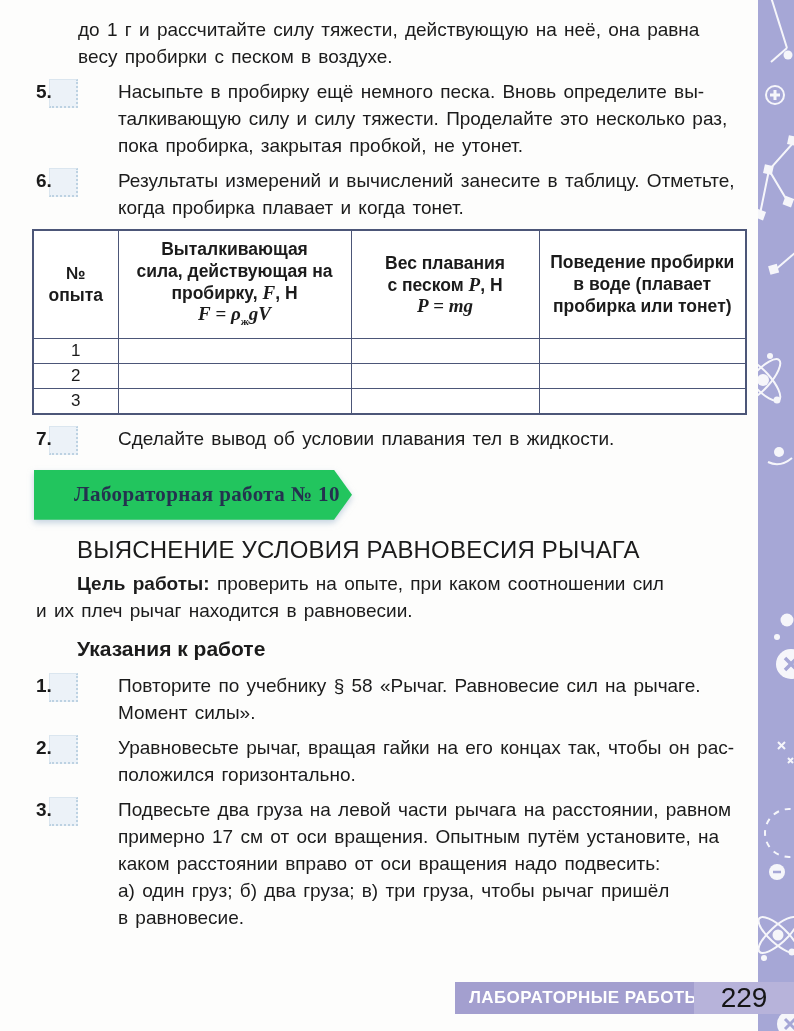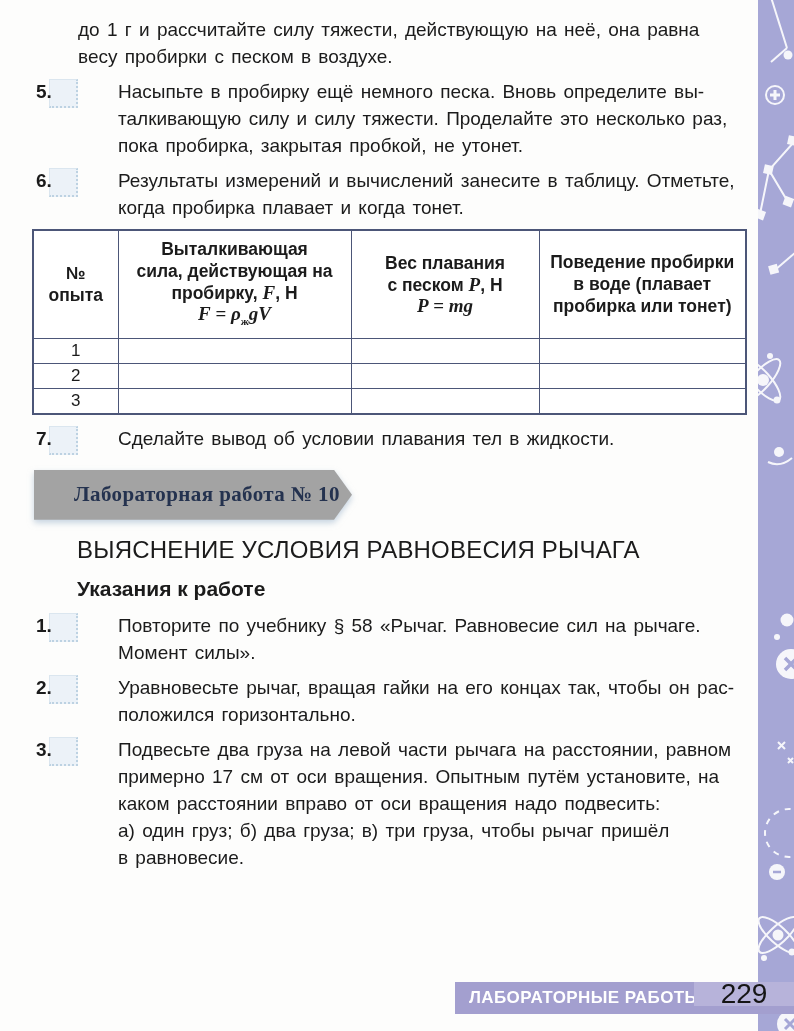--- a/index.html
+++ b/index.html
@@ -7,21 +7,21 @@
     position:relative;width:794px;height:1031px;margin:0 auto;
     background:#fdfdfc;overflow:hidden;
     font-family:"Liberation Sans",sans-serif;color:#1b1b1b;
   }
   
   .strip{position:absolute;top:0;left:758px;width:36px;height:1031px;background:#a6a7d6;overflow:hidden;z-index:1;}
   .strip svg{display:block;}
   
   .footerbar{position:absolute;left:455px;right:0;top:982px;height:32px;background:#a39fcf;z-index:5;display:flex;align-items:center;}
   .flabel{color:#ffffff;font-weight:bold;font-size:17px;letter-spacing:.4px;padding-left:14px;}
-  .fpage{position:absolute;right:0;top:0;width:100px;height:24px;background:#b7b3da;color:#151515;
+  .fpage{position:absolute;right:0;top:0;width:100px;height:32px;background:#b7b3da;color:#151515;
          font-size:28px;display:flex;align-items:center;justify-content:center;}
   
   .content{position:absolute;left:36px;top:0;width:712px;padding-top:16px;z-index:2;}
   .lines{white-space:pre-line;}
   .intro{margin:0 0 8px 42px;font-size:19px;line-height:27px;word-spacing:2px;}
   .step{display:flex;margin:0 0 8px 0;}
   .stepnum{position:relative;width:42px;flex:none;font-weight:bold;font-size:19px;line-height:27px;}
   .stepnum .badge{position:absolute;left:13px;top:1px;width:26px;height:26px;background:#ecf2f8;
         border:1px solid #dbe6ef;border-right:2px dotted #bdd2e2;border-bottom:2px dotted #bdd2e2;z-index:0;}
   .stepnum .n{position:relative;z-index:1;}
@@ -32,21 +32,21 @@
   .results th,.results td{border:1.5px solid #4c5678;padding:0;}
   .results col.c1{width:85px;}.results col.c2{width:233px;}.results col.c3{width:188px;}.results col.c4{width:207px;}
   .results th{font-size:17.5px;font-weight:bold;line-height:22px;text-align:center;vertical-align:middle;padding:7px 2px;}
   .results td{height:24px;}
   .cnum{text-align:center;font-size:17px;font-weight:normal;}
   .sym{font-family:"Liberation Serif",serif;font-style:italic;font-weight:bold;font-size:19px;}
   .formula{font-family:"Liberation Serif",serif;font-weight:bold;font-size:19px;line-height:20px;}
   .formula sub{font-size:11px;font-weight:bold;font-family:"Liberation Serif",serif;}
   
   .banner-wrap{margin:18px 0 0 -2px;filter:drop-shadow(0 3px 3px rgba(150,175,200,.55));}
-  .banner{width:318px;height:50px;background:#a3a3a3;box-sizing:border-box;
+  .banner{width:318px;height:50px;background:#22c55e;box-sizing:border-box;
       clip-path:polygon(0 0,300px 0,318px 25px,300px 50px,0 50px);
       display:flex;align-items:center;padding-left:40px;
       font-family:"Liberation Serif",serif;font-weight:bold;font-size:21px;color:#24324f;letter-spacing:.4px;}
   
   .title{margin:16px 0 0 41px;font-size:24px;font-weight:normal;letter-spacing:.2px;line-height:28px;}
   .para{margin:0;text-indent:41px;font-size:19px;line-height:27px;word-spacing:2px;}
   .para.first{margin-top:6px;}
   .para .lead{font-weight:bold;}
   .subhead{margin:12px 0 10px 41px;font-size:21px;font-weight:bold;line-height:26px;}
 </style>
@@ -212,20 +212,22 @@
     </div>
 
     <div class="banner-wrap">
       <div class="banner">
         <span>Лабораторная работа № 10</span>
       </div>
     </div>
 
     <h1 class="title">ВЫЯСНЕНИЕ УСЛОВИЯ РАВНОВЕСИЯ РЫЧАГА</h1>
 
+    <p class="para first"><b class="lead">Цель работы:</b> <span class="lines">проверить на опыте, при каком соотношении сил
+и их плеч рычаг находится в равновесии.</span></p>
 
 
     <h2 class="subhead">Указания к работе</h2>
 
     <div class="step">
       <div class="stepnum">
         <span class="badge"></span>
         <span class="n">1.</span>
       </div>
       <div class="steptext lines">Повторите по учебнику § 58 «Рычаг. Равновесие сил на рычаге.

